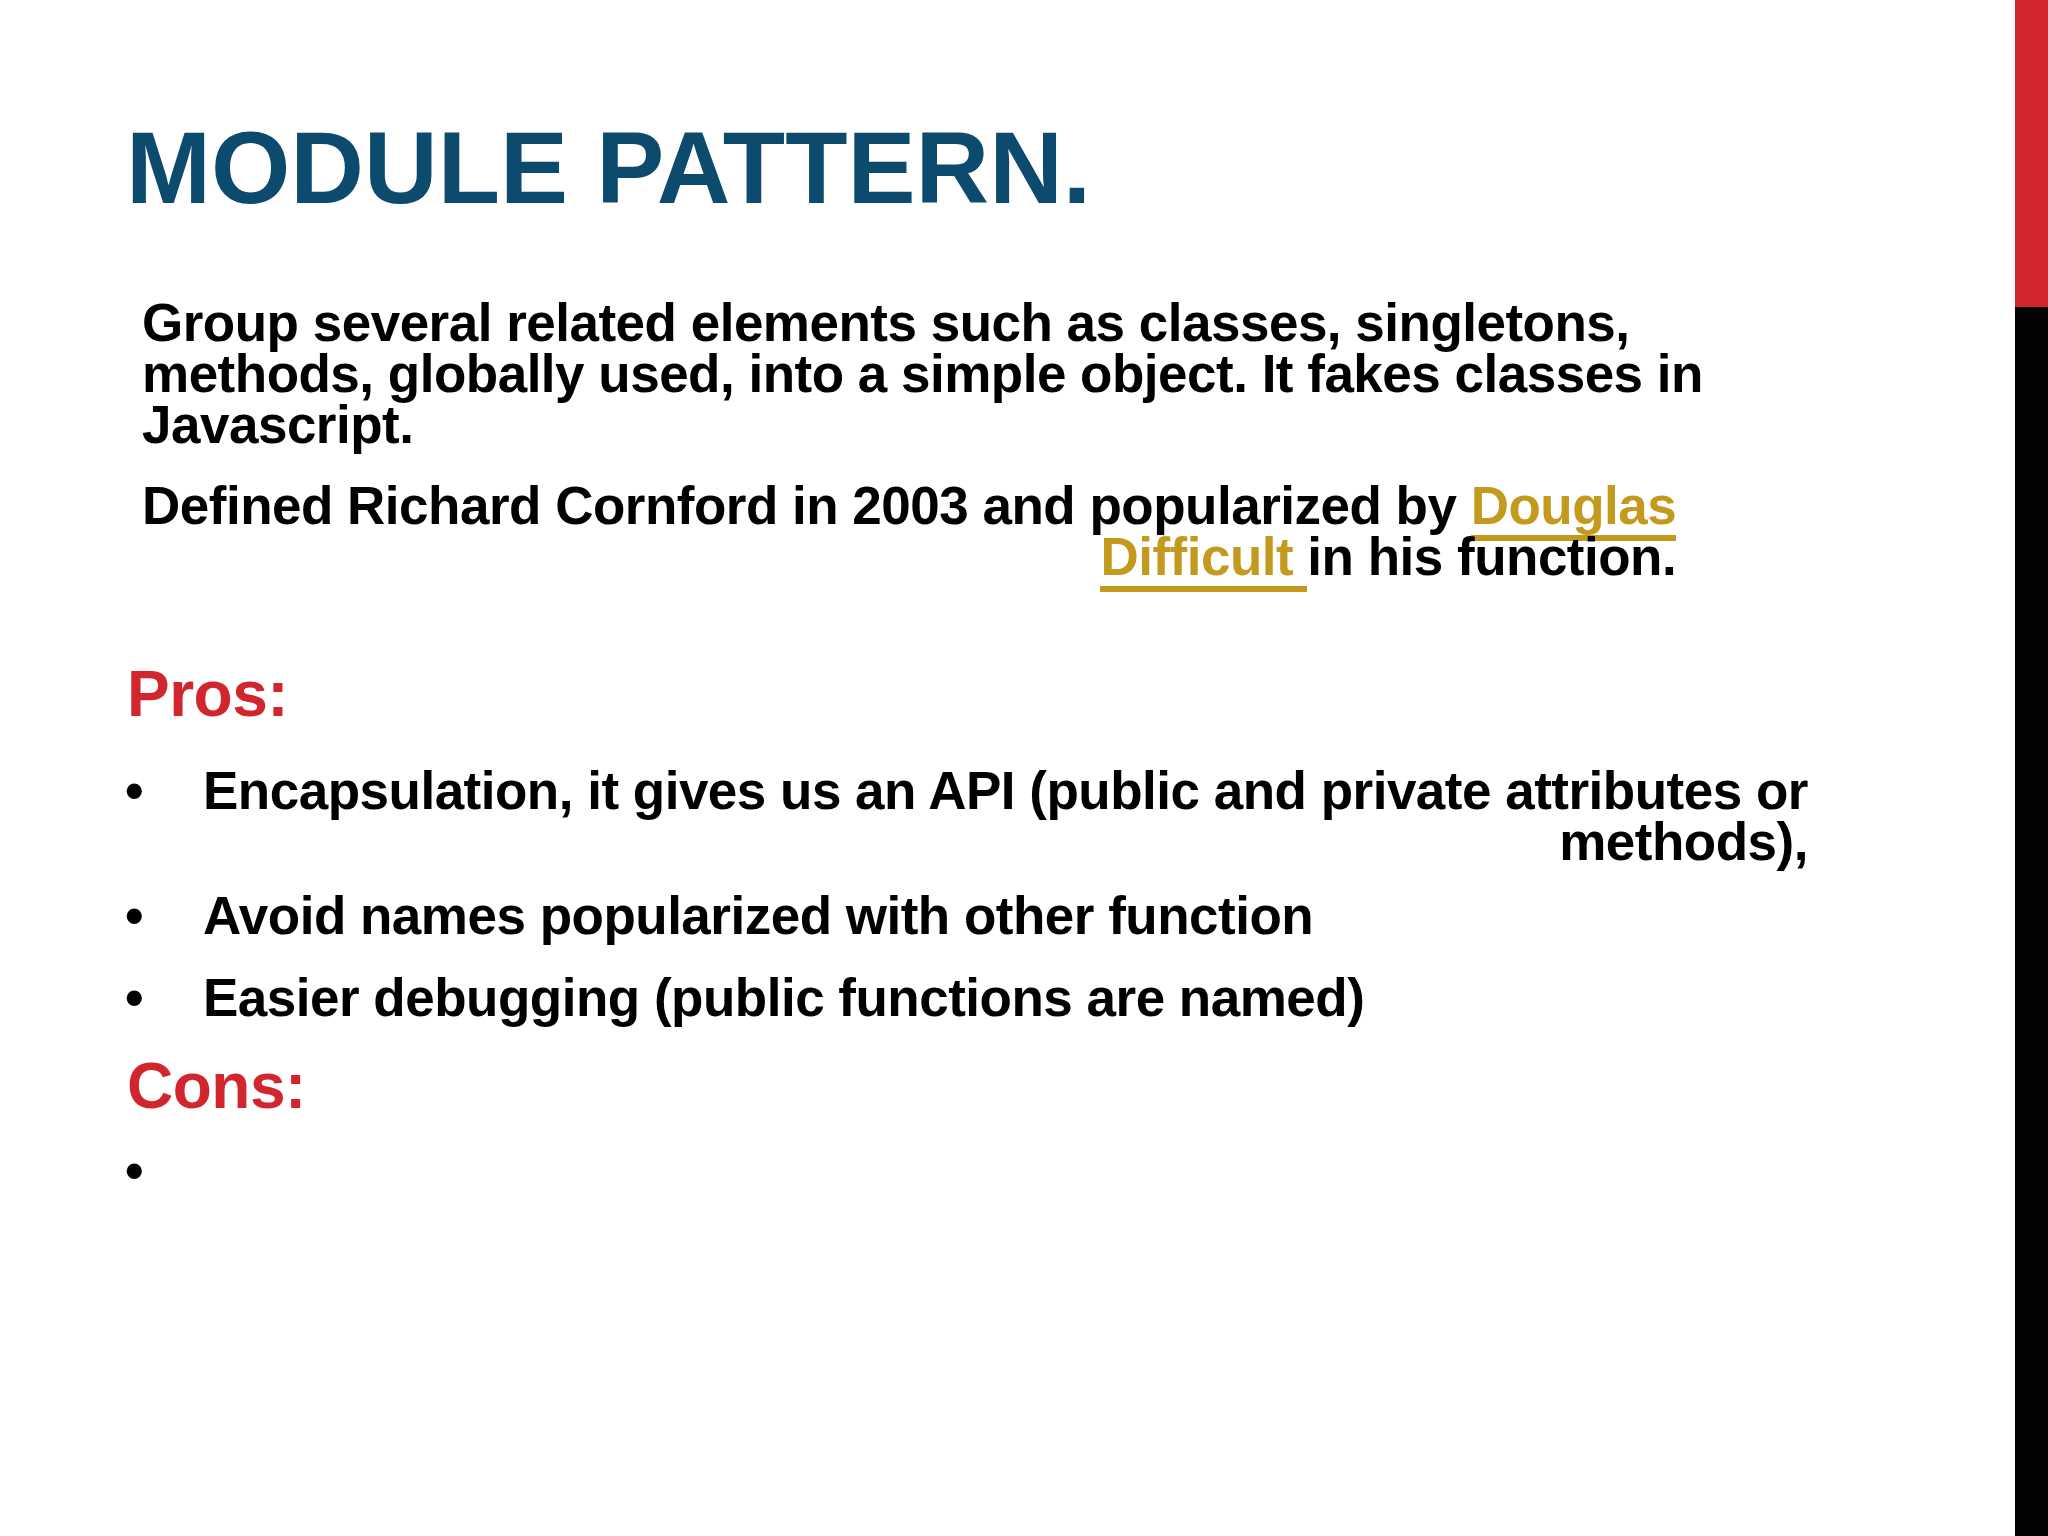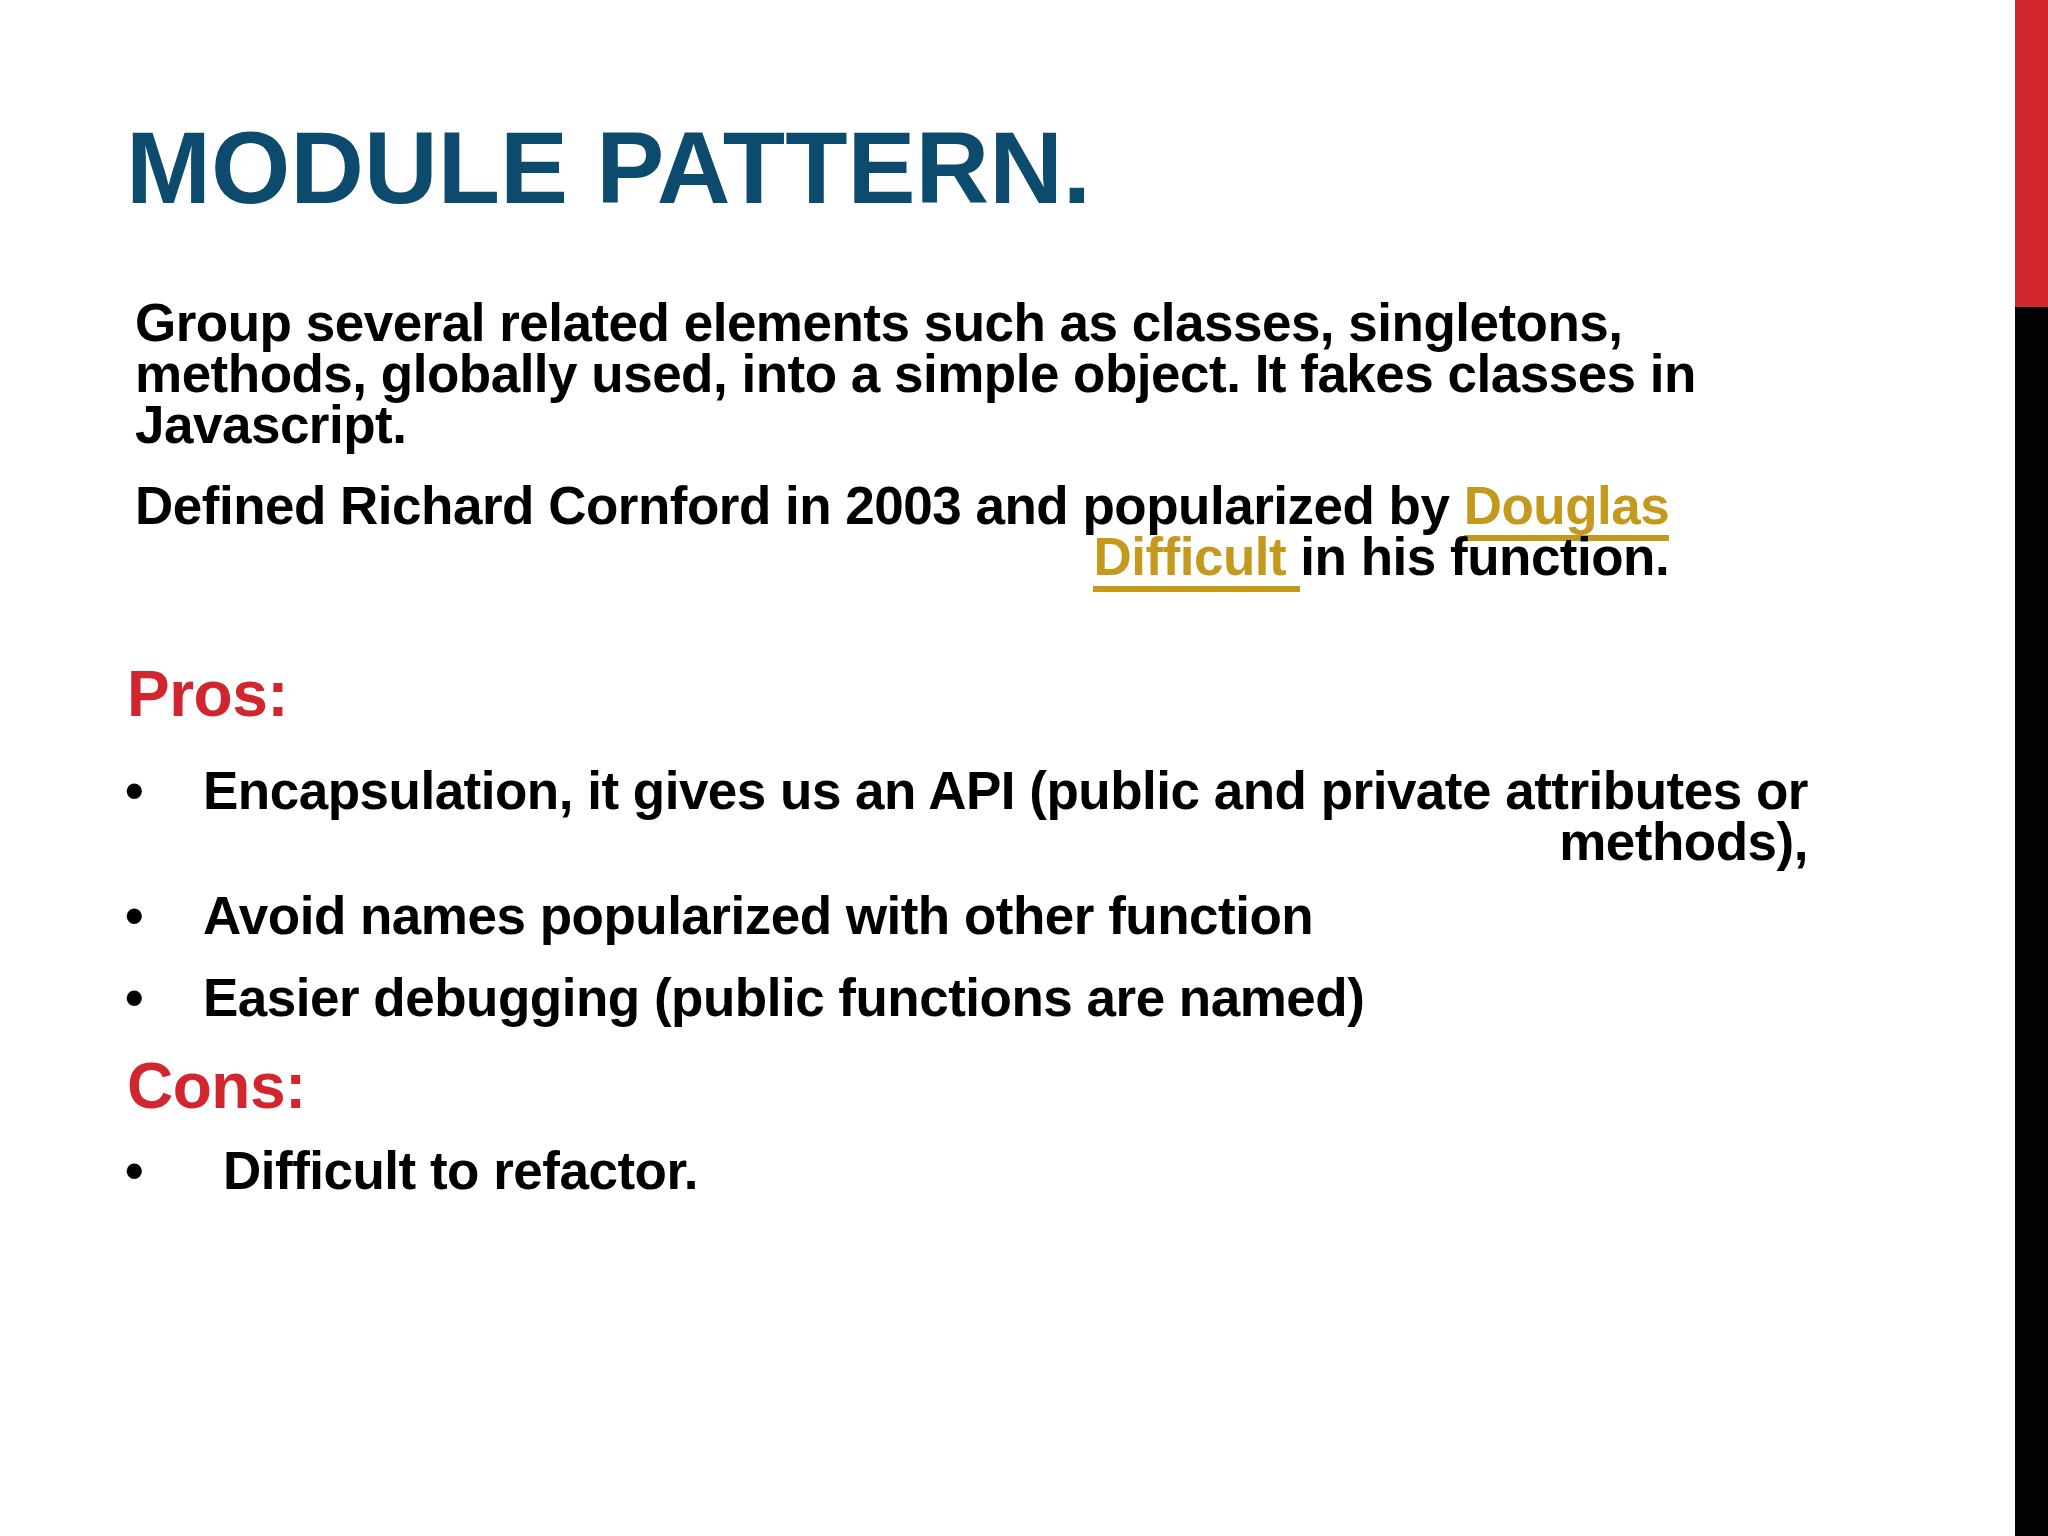--- a/index.html
+++ b/index.html
@@ -40,21 +40,21 @@
     top: 116px;
     margin: 0;
     font-size: 102px;
     line-height: 104px;
     letter-spacing: 0px;
     color: #0c4a6e;
     white-space: pre;
   }
   .para {
     position: absolute;
-    left: 135px;
+    left: 142px;
     margin: 0;
     font-size: 53px;
     line-height: 51px;
     letter-spacing: -0.5px;
     white-space: pre;
   }
   .para-intro { top: 297px; }
   .para-history { top: 480px; text-align: right; }
   .link {
     color: #C49A1E;
@@ -132,16 +132,15 @@
 
   <div class="bullet-row bullet-3">
     <span class="dot">•</span>
     <span class="bullet-text">Easier debugging (public functions are named)</span>
   </div>
 
   <h2 class="subhead subhead-cons">Cons:</h2>
 
   <div class="bullet-row bullet-4 cons-item">
     <span class="dot">•</span>
-    <span class="bullet-text">Difficult to refactor.</span>
   </div>
 
 </div>
 
 </body></html>

